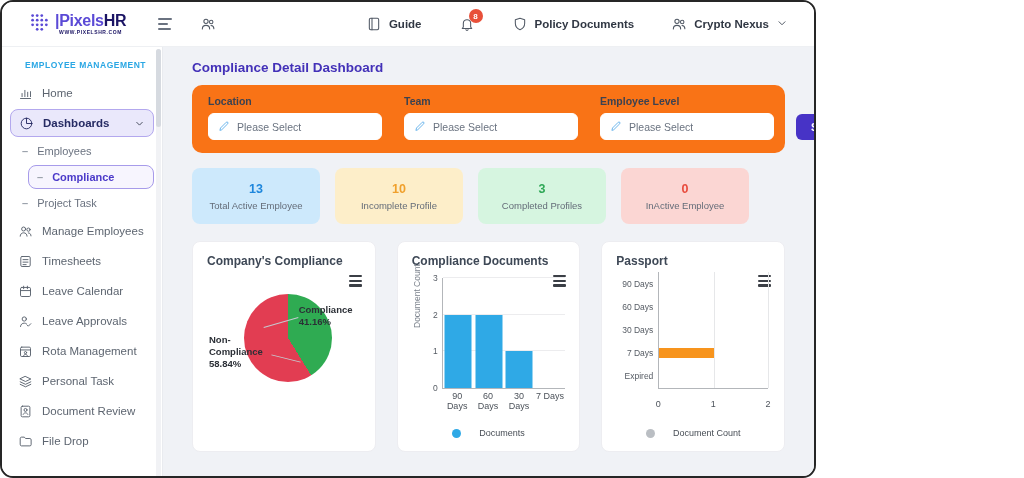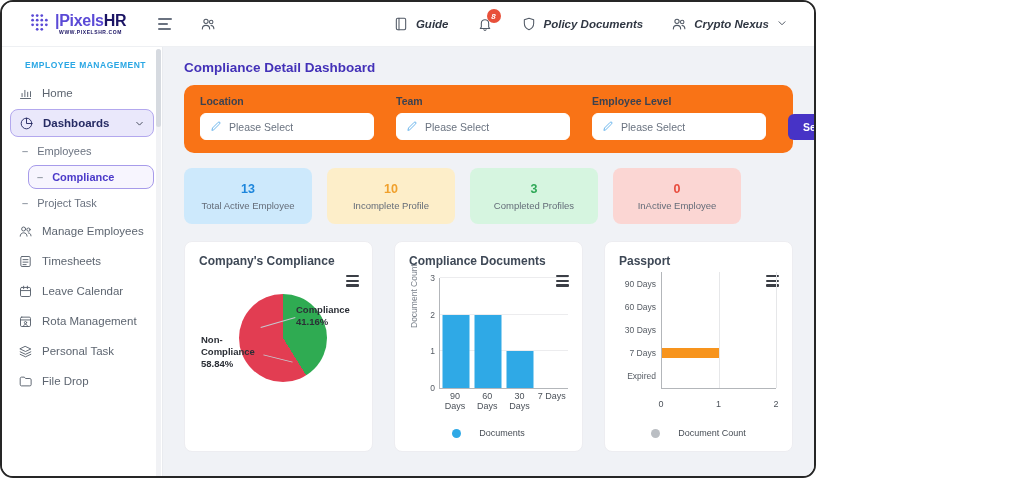--- a/index.html
+++ b/index.html
@@ -13,21 +13,21 @@
   .logo-txt { display:flex; flex-direction:column; line-height:1; }
   .logo-main { font-size:16px; font-weight:bold; letter-spacing:-.3px; }
   .logo-bar { color:#5b4ad6; }
   .logo-pixels { color:#5b4ad6; }
   .logo-hr { color:#1b1464; }
   .logo-site { font-size:5px; font-weight:bold; color:#1b1464; letter-spacing:.6px; text-align:center; margin-top:1px; }
   .burger { margin-left:32px; display:flex; flex-direction:column; gap:3px; cursor:pointer; }
   .burger i { display:block; height:2px; background:#6a7280; border-radius:2px; }
   .burger i:nth-child(1){width:14px;} .burger i:nth-child(2){width:10px;} .burger i:nth-child(3){width:13px;}
   .hdr-people { margin-left:28px; color:#525a66; }
-  .hdr-right { margin-left:auto; display:flex; align-items:flex-end; gap:28px;font-style:italic; }
+  .hdr-right { margin-left:auto; display:flex; align-items:flex-end; gap:37px; }
   .hdr-item { display:flex; align-items:center; gap:7px; font-size:11.5px; color:#303743; font-weight:600; cursor:pointer; }
   .hicon svg { width:16px; height:16px; fill:none; stroke:#525a66; stroke-width:1.6; stroke-linecap:round; stroke-linejoin:round; display:block; }
   .bell-wrap { position:relative; cursor:pointer; }
   .badge { position:absolute; top:-7px; right:-8px; min-width:14px; height:14px; border-radius:8px; background:#e8503a; color:#fff; font-size:8px; font-weight:bold; display:flex; align-items:center; justify-content:center; padding:0 3px; }
   .chev svg { width:12px; height:12px; fill:none; stroke:#525a66; stroke-width:2; stroke-linecap:round; stroke-linejoin:round; }
 
   
   .body { display:flex; flex:1; min-height:0; }
 
   
@@ -40,21 +40,21 @@
   .sb-icon svg { width:15px; height:15px; fill:none; stroke:currentColor; stroke-width:1.5; stroke-linecap:round; stroke-linejoin:round; }
   .sb-item.active-top { background:#eae8fb; border:1px solid #b3a8ee; color:#262b63; font-weight:bold;justify-content:center; }
   .sb-item.active-top .sb-icon { color:#262b63; }
   .sb-item .sb-chev { margin-left:auto; display:flex; }
   .sb-chev svg { width:11px; height:11px; fill:none; stroke:#3c4252; stroke-width:2; stroke-linecap:round; stroke-linejoin:round; }
   .sb-item.sub { height:24px; margin:2px 8px 2px 12px; font-size:11px; color:#6b7380; }
   .sb-dash { color:#9aa1ab; font-weight:bold; }
   .sb-item.sub.active-sub { margin-left:26px; border:1px solid #a79bea; background:#f7f5fe; color:#4b39c9; font-weight:bold; border-radius:8px; }
 
   
-  .main { flex:1; background:#f0f2f6; padding:10px 21px; overflow:hidden; }
+  .main { flex:1; background:#f0f2f6; padding:10px 29px; overflow:hidden; }
   .page-title { font-size:13.5px; font-weight:bold; color:#4331b8; margin:3px 0 10px; }
 
   .filter-panel { background:#f97316; border-radius:10px; padding:10px 16px 13px; display:flex; gap:22px; align-items:flex-end; }
   .f-group { width:205px; }
   .f-label { font-size:10.5px; font-weight:bold; color:#3c4250; margin-bottom:6px; }
   .f-input { background:#fff; border:1px solid #fff; border-radius:6px; height:27px; display:flex; align-items:center; gap:7px; padding:0 9px; }
   .f-input input { border:none; outline:none; flex:1; font-size:10.5px; color:#6a7380; background:transparent; font-family:inherit; }
   .f-input input::placeholder { color:#6a7380; opacity:1; }
   .pen svg { width:12px; height:12px; fill:none; stroke:#53a9e8; stroke-width:1.7; stroke-linecap:round; stroke-linejoin:round; }
   .f-buttons { margin-left:auto; display:flex; gap:9px; }
@@ -258,35 +258,54 @@
               <svg viewBox="0 0 24 24">
                 <rect x="4" y="5.5" width="16" height="14.5" rx="2"></rect>
                 <path d="M4 10.5h16M9 3.5v4M15 3.5v4"></path>
               </svg>
             </span>
             <span>Leave Calendar</span>
           </div>
           <div class="sb-item">
             <span class="sb-icon">
               <svg viewBox="0 0 24 24">
+                <circle cx="10" cy="8" r="3.4"></circle>
+                <path d="M4 20c.3-3.4 2.7-5.4 6-5.4 1.4 0 2.6.4 3.6 1.1M14.5 17.5l2 2 4-4"></path>
+              </svg>
+            </span>
+            <span>Leave Approvals</span>
+          </div>
+          <div class="sb-item">
+            <span class="sb-icon">
+              <svg viewBox="0 0 24 24">
                 <rect x="4" y="5" width="16" height="15" rx="2"></rect>
                 <path d="M4 9.5h16"></path>
                 <circle cx="12" cy="13.8" r="1.8"></circle>
                 <path d="M8.8 19.5c.4-1.9 1.6-3 3.2-3s2.8 1.1 3.2 3"></path>
               </svg>
             </span>
             <span>Rota Management</span>
           </div>
           <div class="sb-item">
             <span class="sb-icon">
               <svg viewBox="0 0 24 24">
                 <path d="M12 4l8.5 4L12 12 3.5 8zM3.5 12.5L12 16.5l8.5-4M3.5 16.5L12 20.5l8.5-4"></path>
               </svg>
             </span>
             <span>Personal Task</span>
+          </div>
+          <div class="sb-item">
+            <span class="sb-icon">
+              <svg viewBox="0 0 24 24">
+                <rect x="5" y="3.5" width="14" height="17" rx="2"></rect>
+                <circle cx="12" cy="9.5" r="2.4"></circle>
+                <path d="M8.3 16.5c.6-1.5 2-2.3 3.7-2.3s3.1.8 3.7 2.3"></path>
+              </svg>
+            </span>
+            <span>Document Review</span>
           </div>
           <div class="sb-item">
             <span class="sb-icon">
               <svg viewBox="0 0 24 24">
                 <path d="M3.5 7c0-1.1.9-2 2-2h4.6l2 2.2h6.9c1.1 0 2 .9 2 2V17a2 2 0 0 1-2 2H5.5a2 2 0 0 1-2-2z"></path>
               </svg>
             </span>
             <span>File Drop</span>
           </div>
         </div>

